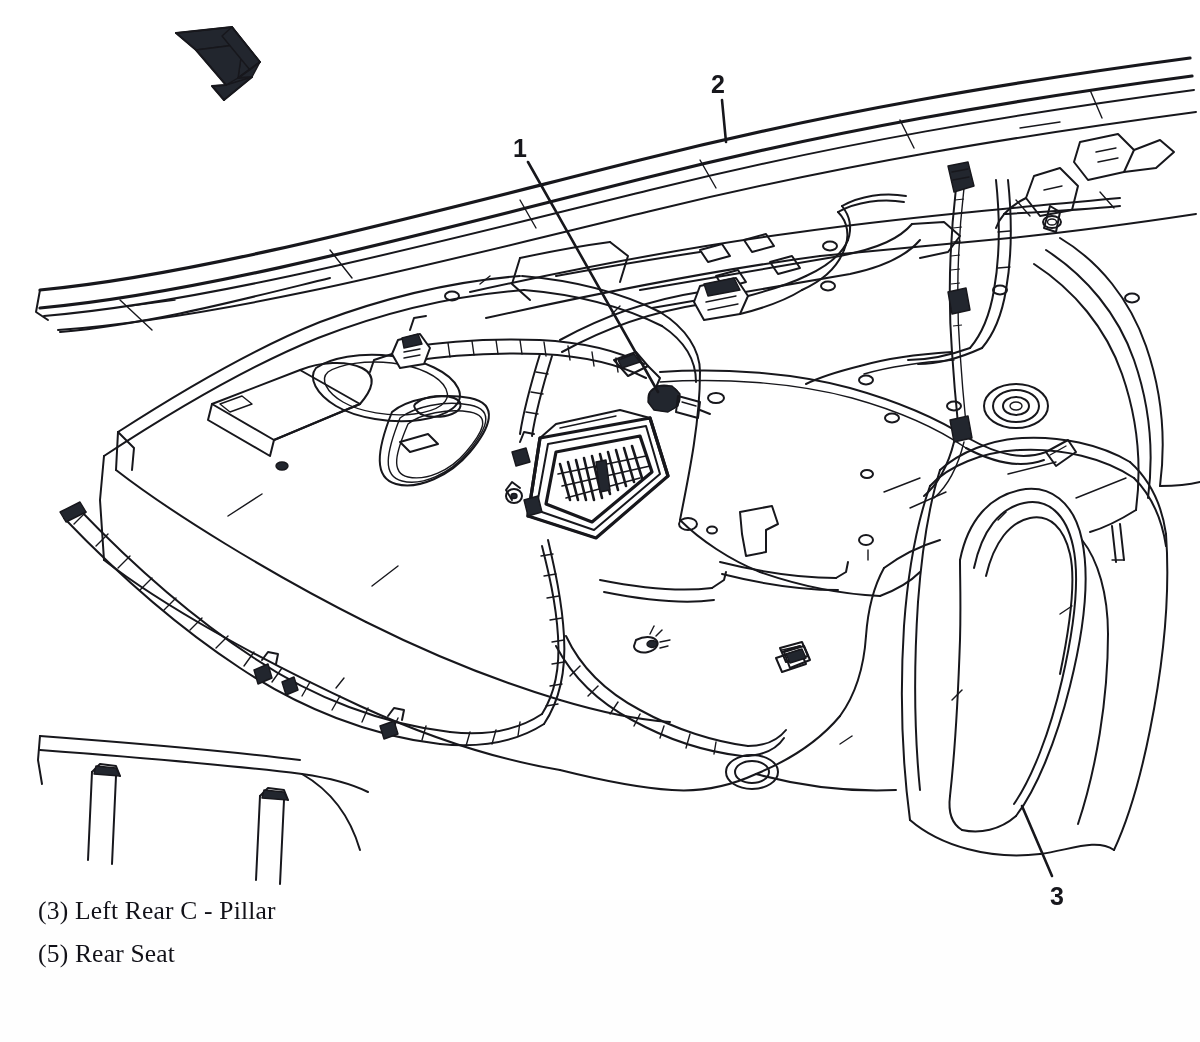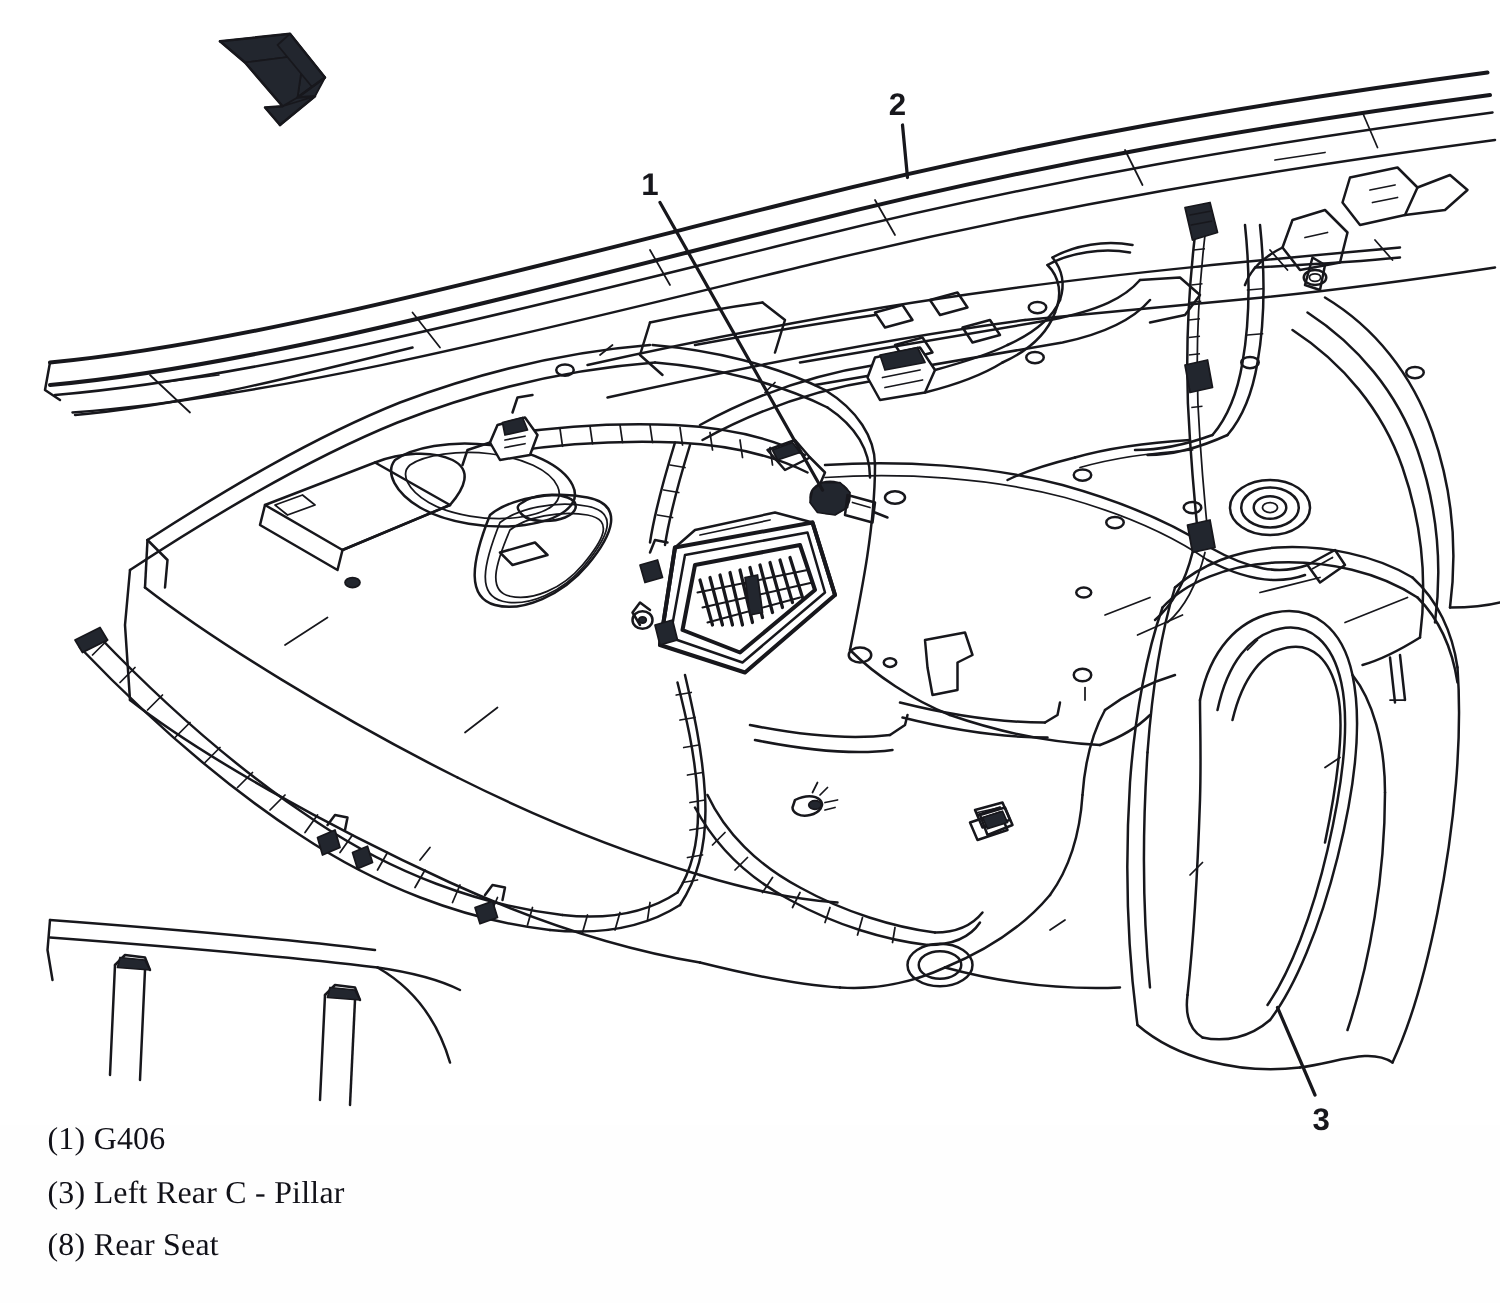--- a/index.html
+++ b/index.html
@@ -518,18 +518,17 @@
       <path d="M1052 876 L 1022 806" stroke="#17171c" stroke-width="2.6" fill="none" stroke-linecap="round"></path>
     </g>
 
   </svg>
 
   <div class="callout-num" style="left:513px; top:136px;">1</div>
   <div class="callout-num" style="left:711px; top:72px;">2</div>
   <div class="callout-num" style="left:1050px; top:884px;">3</div>
 
   <div id="caption-block">
-    <div class="caption-line">(1) G406</div>
     <div class="caption-line">(3) Left Rear C - Pillar</div>
-    <div class="caption-line">(8) Rear Seat</div>
+    <div class="caption-line">(5) Rear Seat</div>
   </div>
 
 </div>
 
 </body></html>

